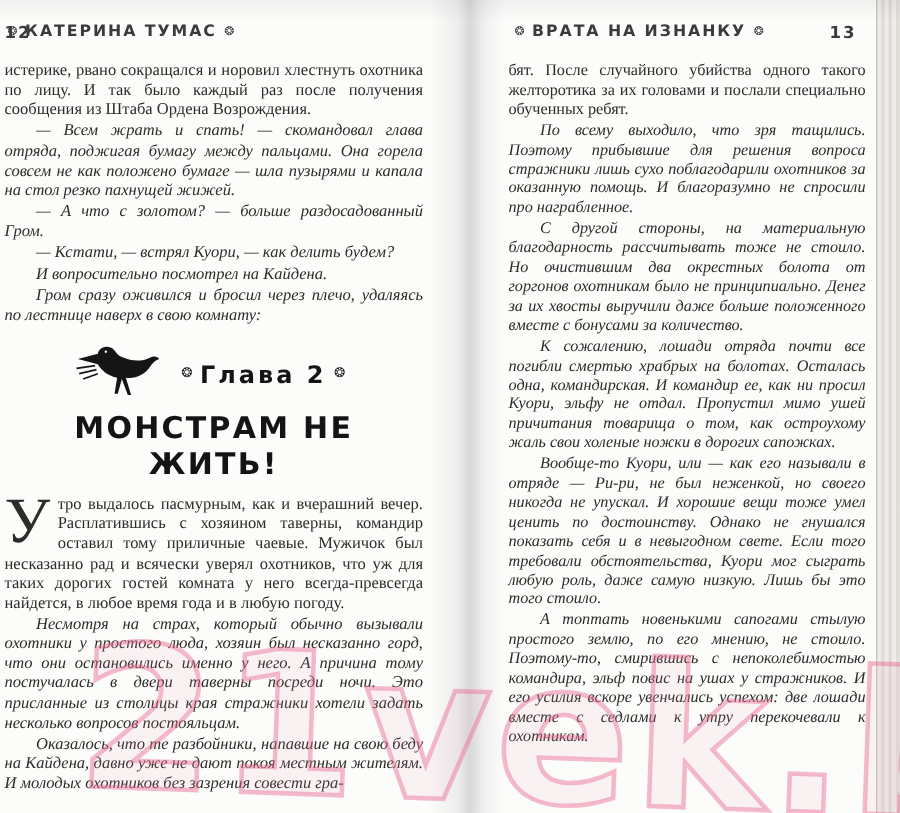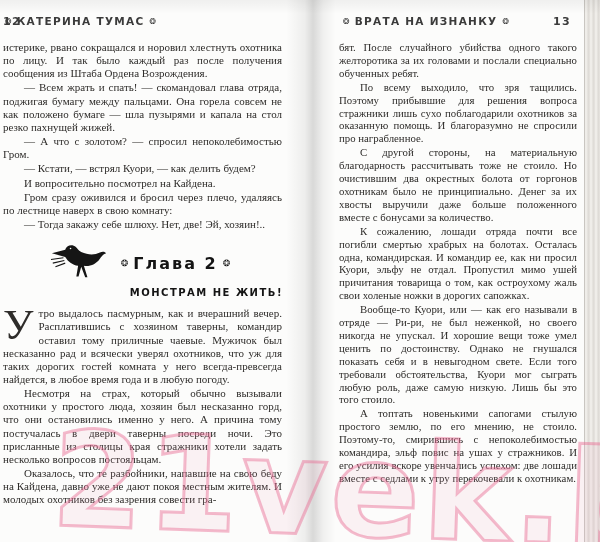--- a/index.html
+++ b/index.html
@@ -22,27 +22,27 @@
   .header .title{position:absolute;left:0;right:0;text-align:left;}
   .orn{font-size:8px;letter-spacing:0;vertical-align:1px;margin:0 5px;}
   .pn{position:absolute;font-size:11px;top:0;}
   .pn-left{left:3px;}
   .pn-right{right:7px;}
   .body{position:absolute;top:40px;}
   .body-left{left:2px;width:281px;}
   .body-right{left:0;width:240px;}
   .body p{margin:1px;text-align:justify;font-size:11px;line-height:13.15px;}
   .body-right p{font-size:10.8px;line-height:12.9px;}
-  .body p.ind{text-indent:21px;}
+  .body p.ind{text-indent:21px;font-style:italic;}
   .chapter{margin:11px 0 9px;font-family:"DejaVu Sans",sans-serif;font-weight:700;color:#141414;}
   .ch-row1{display:flex;align-items:center;justify-content:center;height:42px;}
   .crow{width:58px;height:40px;flex:none;margin:-6px 8px 0 0;}
   .orn2{font-size:9px;margin:0 5px;}
   .ch-label{font-size:16px;letter-spacing:2px;}
-  .ch-title{text-align:right;font-size:10px;letter-spacing:1.5px;margin-top:3px;}
+  .ch-title{text-align:center;font-size:20px;letter-spacing:1.5px;margin-top:3px;}
   .dc{float:left;font-size:43px;line-height:30px;padding:3px 5px 0 0;font-weight:400;}
   .watermark{position:absolute;left:52px;top:402px;z-index:6;pointer-events:none;white-space:nowrap;
              font-family:"DejaVu Sans",sans-serif;font-weight:700;font-size:132px;letter-spacing:3px;
              color:rgba(240,150,180,0.10);-webkit-text-stroke:3px rgba(232,106,146,0.45);
              transform:rotate(2deg);transform-origin:0 50%;}
 </style>
 </head>
 <body>
 
 <div class="spread">
@@ -50,25 +50,24 @@
   <div class="page page-left">
     <div class="header">
       <span class="pn pn-left">12</span>
       <div class="title">
         <span class="orn">❂</span><span>КАТЕРИНА ТУМАС</span><span class="orn">❂</span>
       </div>
     </div>
     <div class="body body-left">
       <p>истерике, рвано сокращался и норовил хлестнуть охотника по лицу. И так было каждый раз после получения сообщения из Штаба Ордена Возрождения.</p>
       <p class="ind">— Всем жрать и спать! — скомандовал глава отряда, поджигая бумагу между пальцами. Она горела совсем не как положено бумаге — шла пузырями и капала на стол резко пахнущей жижей.</p>
-      <p class="ind">— А что с золотом? — спросил непоколебимостью Гром.</p>
+      <p class="ind">— А что с золотом? — больше раздосадованный Гром.</p>
       <p class="ind">— Кстати, — встрял Куори, — как делить будем?</p>
       <p class="ind">И вопросительно посмотрел на Кайдена.</p>
       <p class="ind">Гром сразу оживился и бросил через плечо, удаляясь по лестнице наверх в свою комнату:</p>
-      <p class="ind">— Тогда закажу себе шлюху. Нет, две! Эй, хозяин!..</p>
 
       <div class="chapter">
         <div class="ch-row1">
           <svg class="crow" viewBox="0 0 130 90" xmlns="http://www.w3.org/2000/svg">
             <path d="M4 30 L34 22 C36 12 50 8 58 16 C62 20 63 24 70 27 C86 34 100 34 112 28 C118 25 124 26 126 30 C120 32 116 36 112 42 C104 54 90 60 76 58 L84 84 L79 84 L70 60 L64 82 L59 82 L63 58 C50 56 40 48 34 38 L4 30 Z" fill="#151515"></path>
             <circle cx="46" cy="19" r="1.8" fill="#fcfcfb"></circle>
             <path d="M2 44 L30 40 M6 52 L32 46 M12 60 L34 52" stroke="#151515" stroke-width="2.5" fill="none"></path>
           </svg>
           <span class="orn2">❂</span>
           <span class="ch-label">Глава 2</span>

